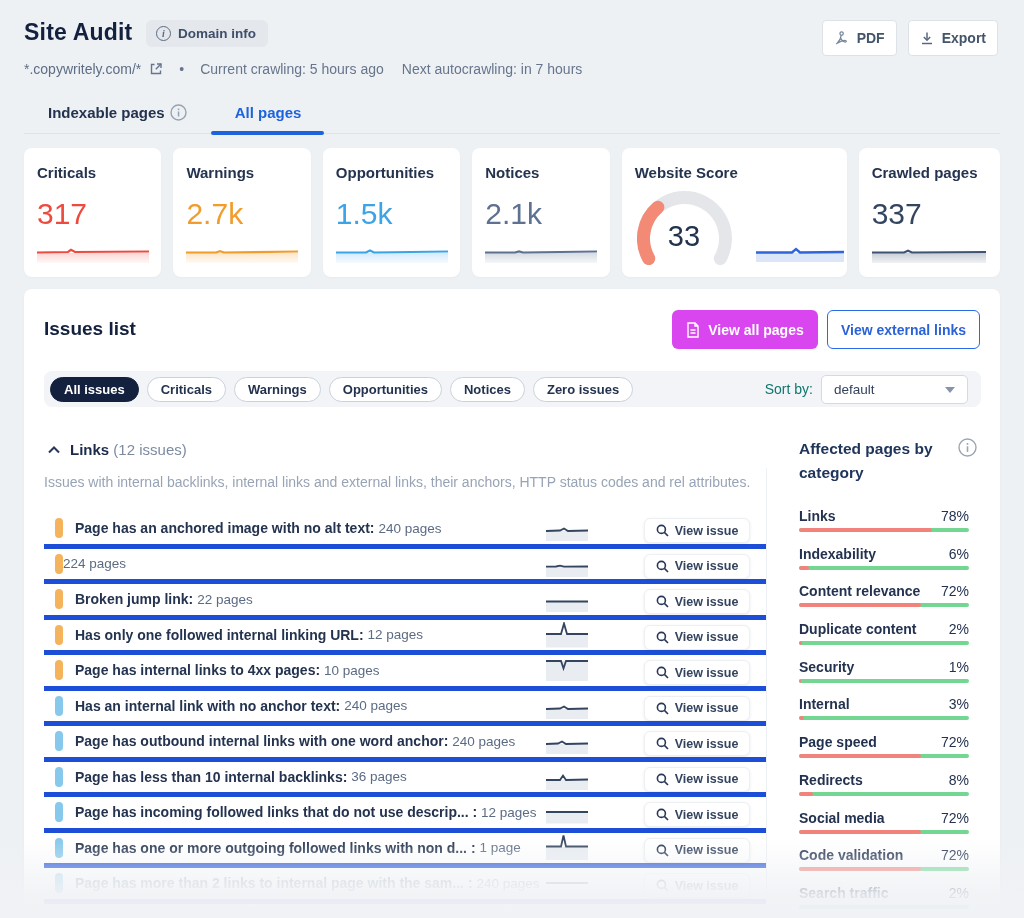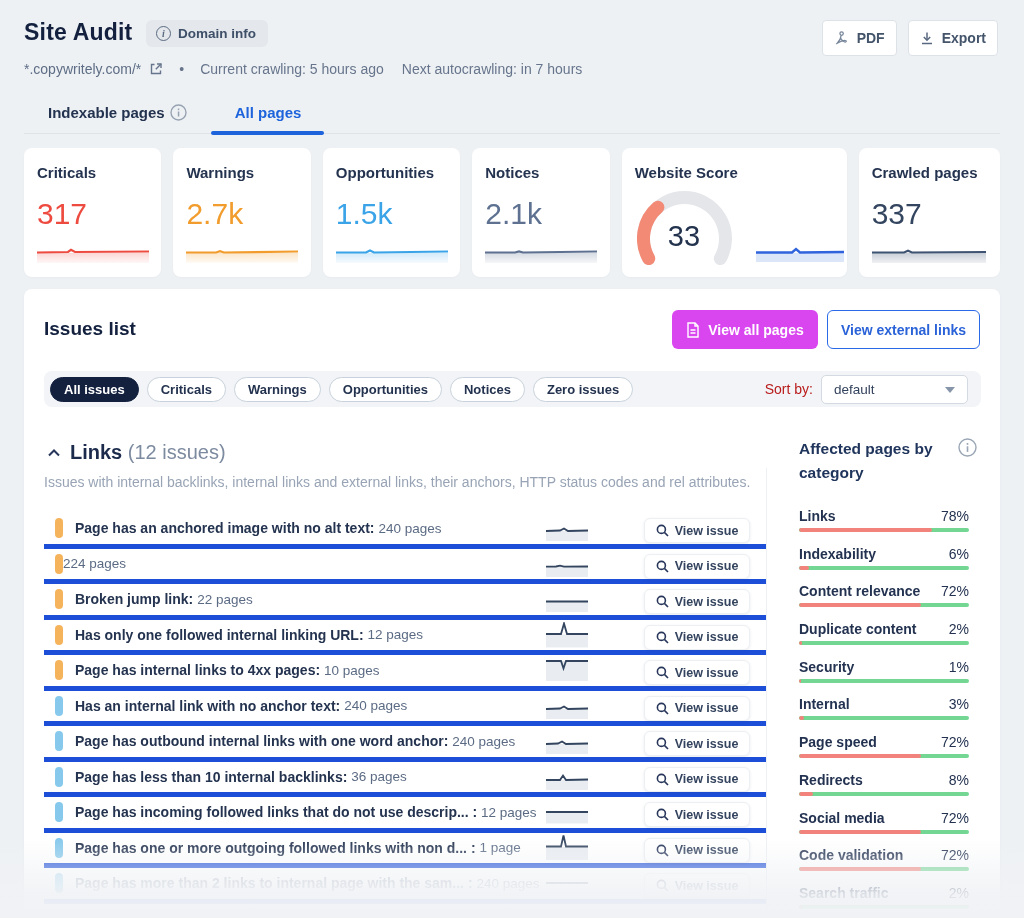--- a/index.html
+++ b/index.html
@@ -34,26 +34,26 @@
 
 
 .big { left:24px; top:289px; width:976px; height:640px; background:#fff; border-radius:8px; box-shadow:0 1px 3px rgba(30,50,90,.04); }
 .iltitle { left:44px; top:318px; font-size:19px; font-weight:700; color:#13213f; }
 .bluebtn { left:672px; top:310px; width:146px; height:39px; background:#d946ef; border-radius:6px; color:#fff; font-size:14px; font-weight:700; display:flex; align-items:center; justify-content:center; gap:8px; }
 .whitebtn { left:827px; top:310px; width:153px; height:39px; background:#fff; border:1px solid #2a6ae8; border-radius:6px; color:#2a62d8; font-size:14px; font-weight:700; display:flex; align-items:center; justify-content:center; }
 .filterbar { left:44px; top:371px; width:937px; height:36px; background:#f2f4f7; border-radius:8px; display:flex; align-items:center; padding:0 6px; }
 .pills { display:flex; gap:8px; margin-left:0px; }
 .pill { height:25px; border-radius:13px; display:flex; align-items:center; padding:0 13px; font-size:13px; font-weight:700; color:#23324e; background:#fff; border:1px solid #c9d2dc; }
 .pill.on { background:#13213f; color:#fff; border-color:#13213f; }
-.sortby { position:absolute; right:168px; top:0; height:36px; display:flex; align-items:center; font-size:14px; color:#b91c1c; }
+.sortby { position:absolute; right:168px; top:0; height:36px; display:flex; align-items:center; font-size:14px; color:#0f766e; }
 .seldd { position:absolute; right:13px; top:4px; width:147px; height:29px; background:#fff; border:1px solid #d4dae1; border-radius:5px; display:flex; align-items:center; padding:0 12px; font-size:13.5px; color:#33425c; }
 .seldd .car { position:absolute; right:12px; width:0; height:0; border-left:5px solid transparent; border-right:5px solid transparent; border-top:6px solid #8795aa; }
 
 
-.lnkhead { left:48px; top:441px; font-size:20px; display:flex; align-items:center; gap:10px; }
+.lnkhead { left:48px; top:441px; font-size:15px; display:flex; align-items:center; gap:10px; }
 .lnkhead b { color:#1c2b4c; font-weight:700; }
 .lnkhead .cnt { color:#7d8ba0; font-weight:400; }
 .lnksub { left:44px; top:474px; font-size:14px; color:#98a4b5; }
 .rows { left:44px; top:513px; width:722px; }
 .row { height:35.5px; border-bottom:5px solid #1d4ed8; position:relative; display:flex; align-items:center; }
 .bar { width:8px; height:20px; border-radius:4px; margin-left:11px; }
 .bar.w { background:#f5b45c; }
 .bar.n { background:#86c9ec; }
 .row .txt { margin-left:12px; font-size:14px; font-weight:700; color:#24334f; }
 .row .pages { font-size:13.5px; color:#5b6b84; font-weight:400; }

